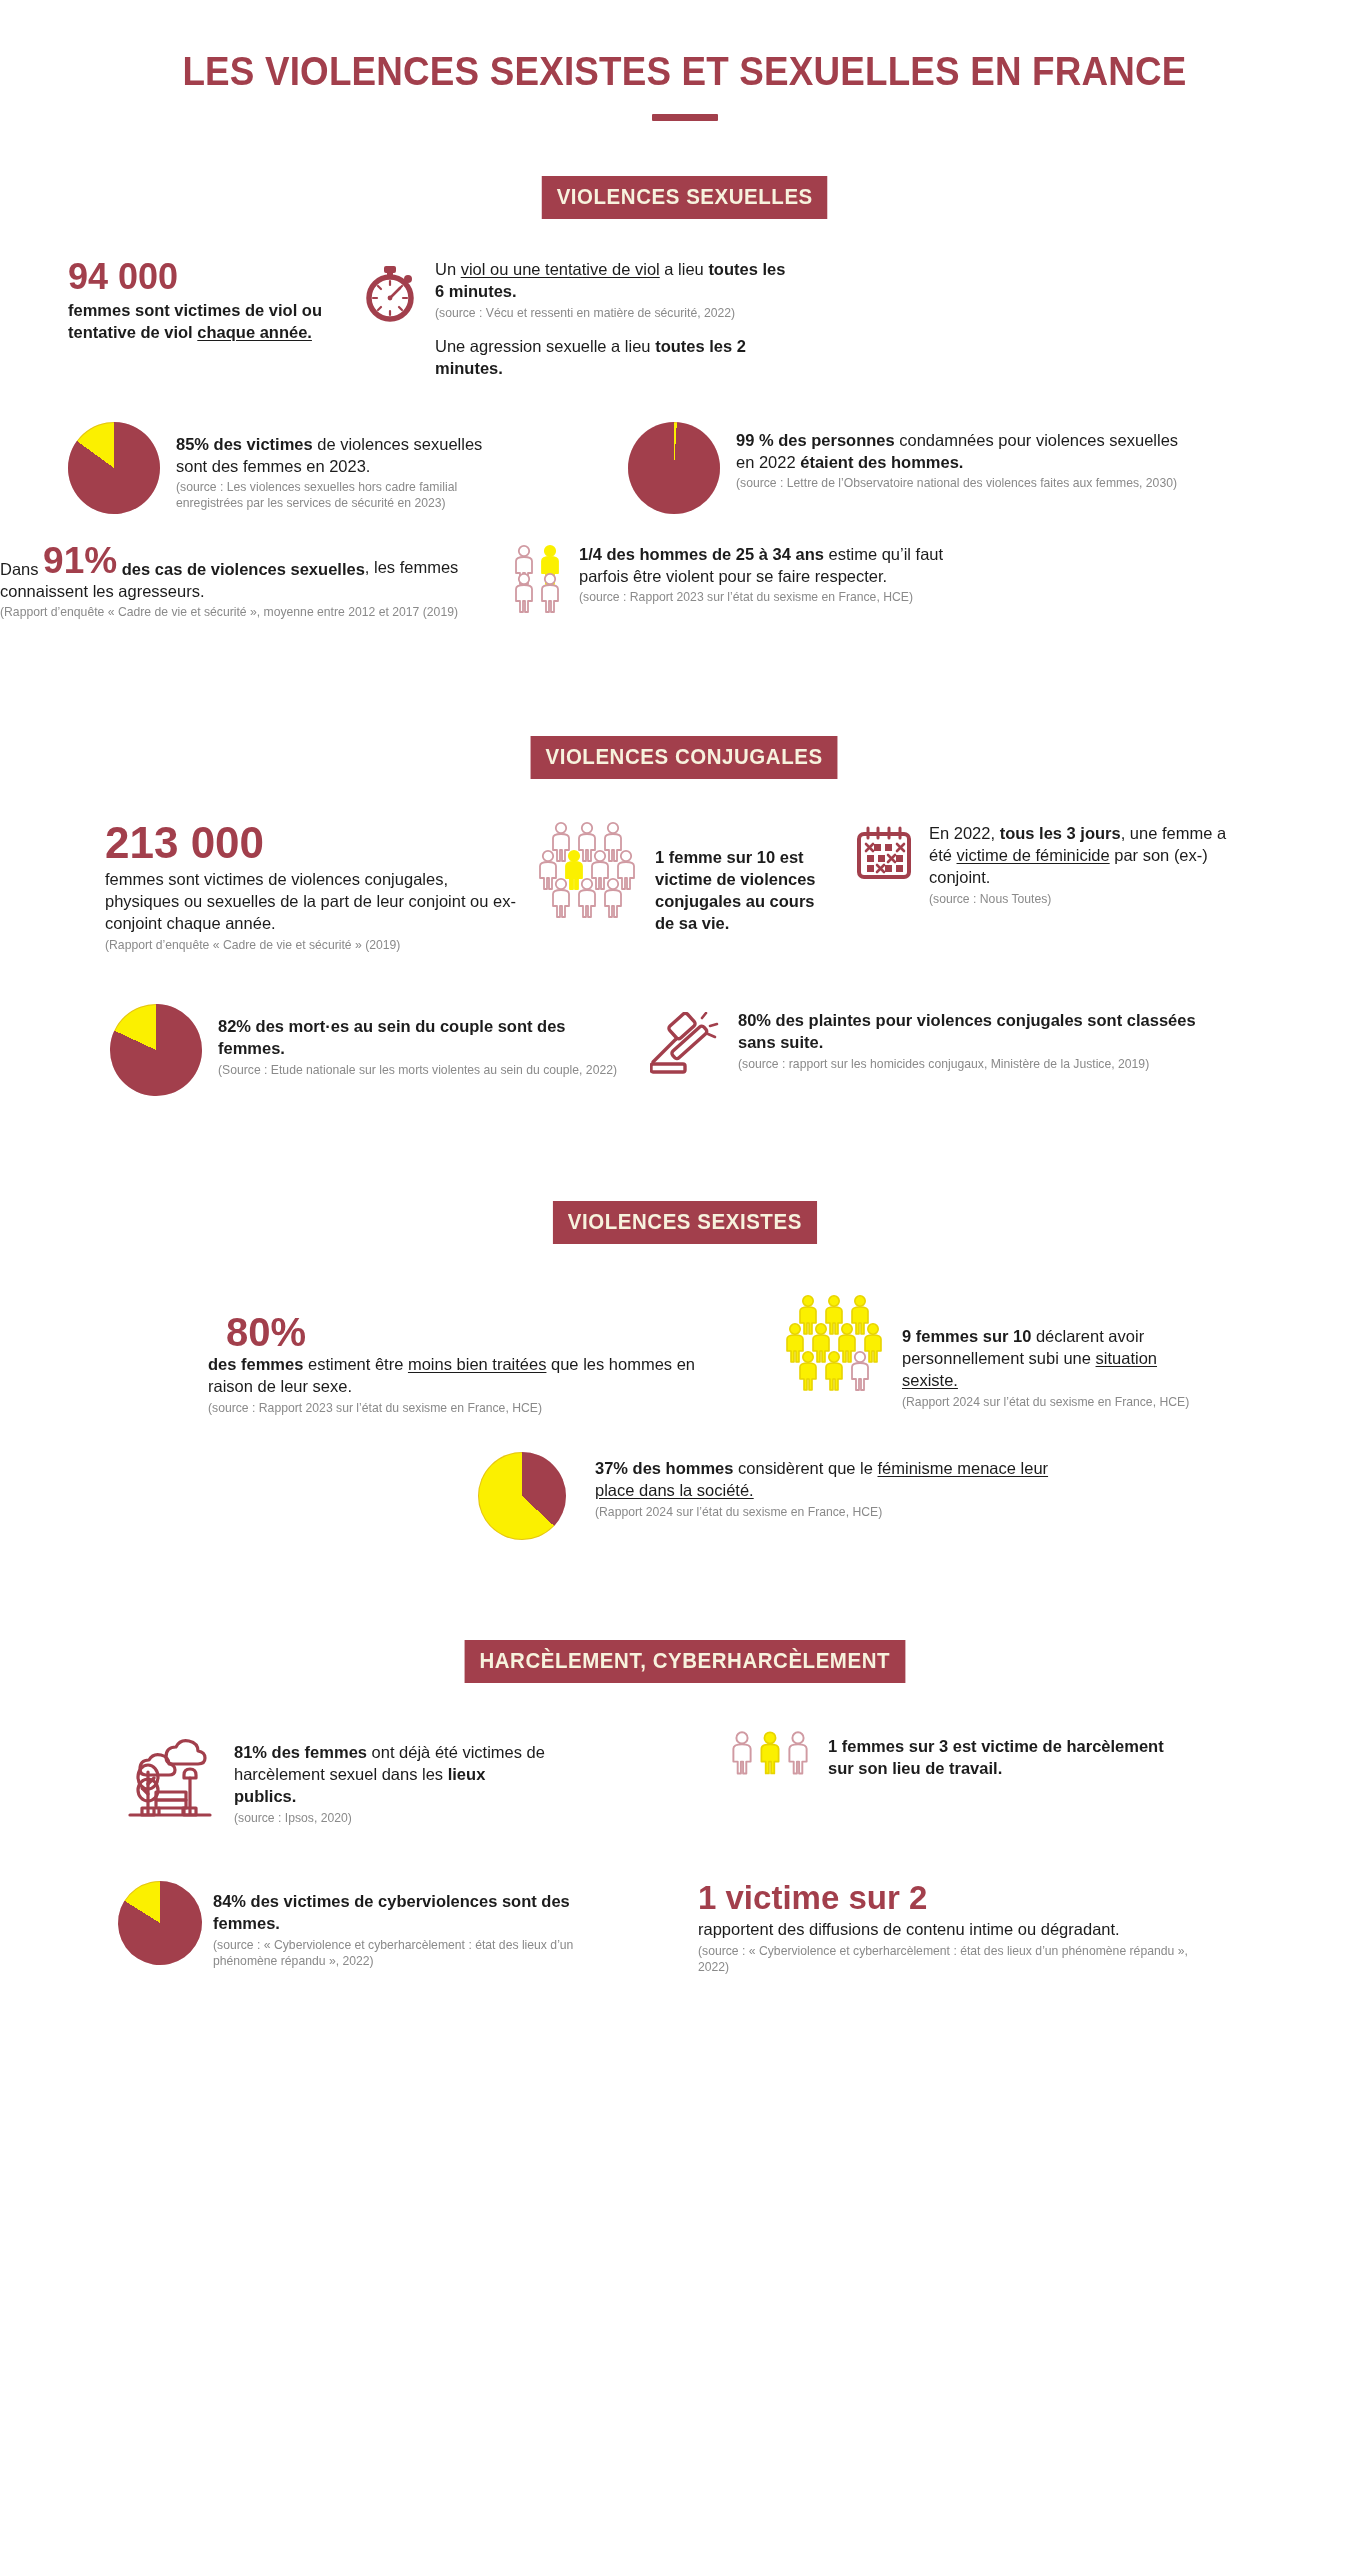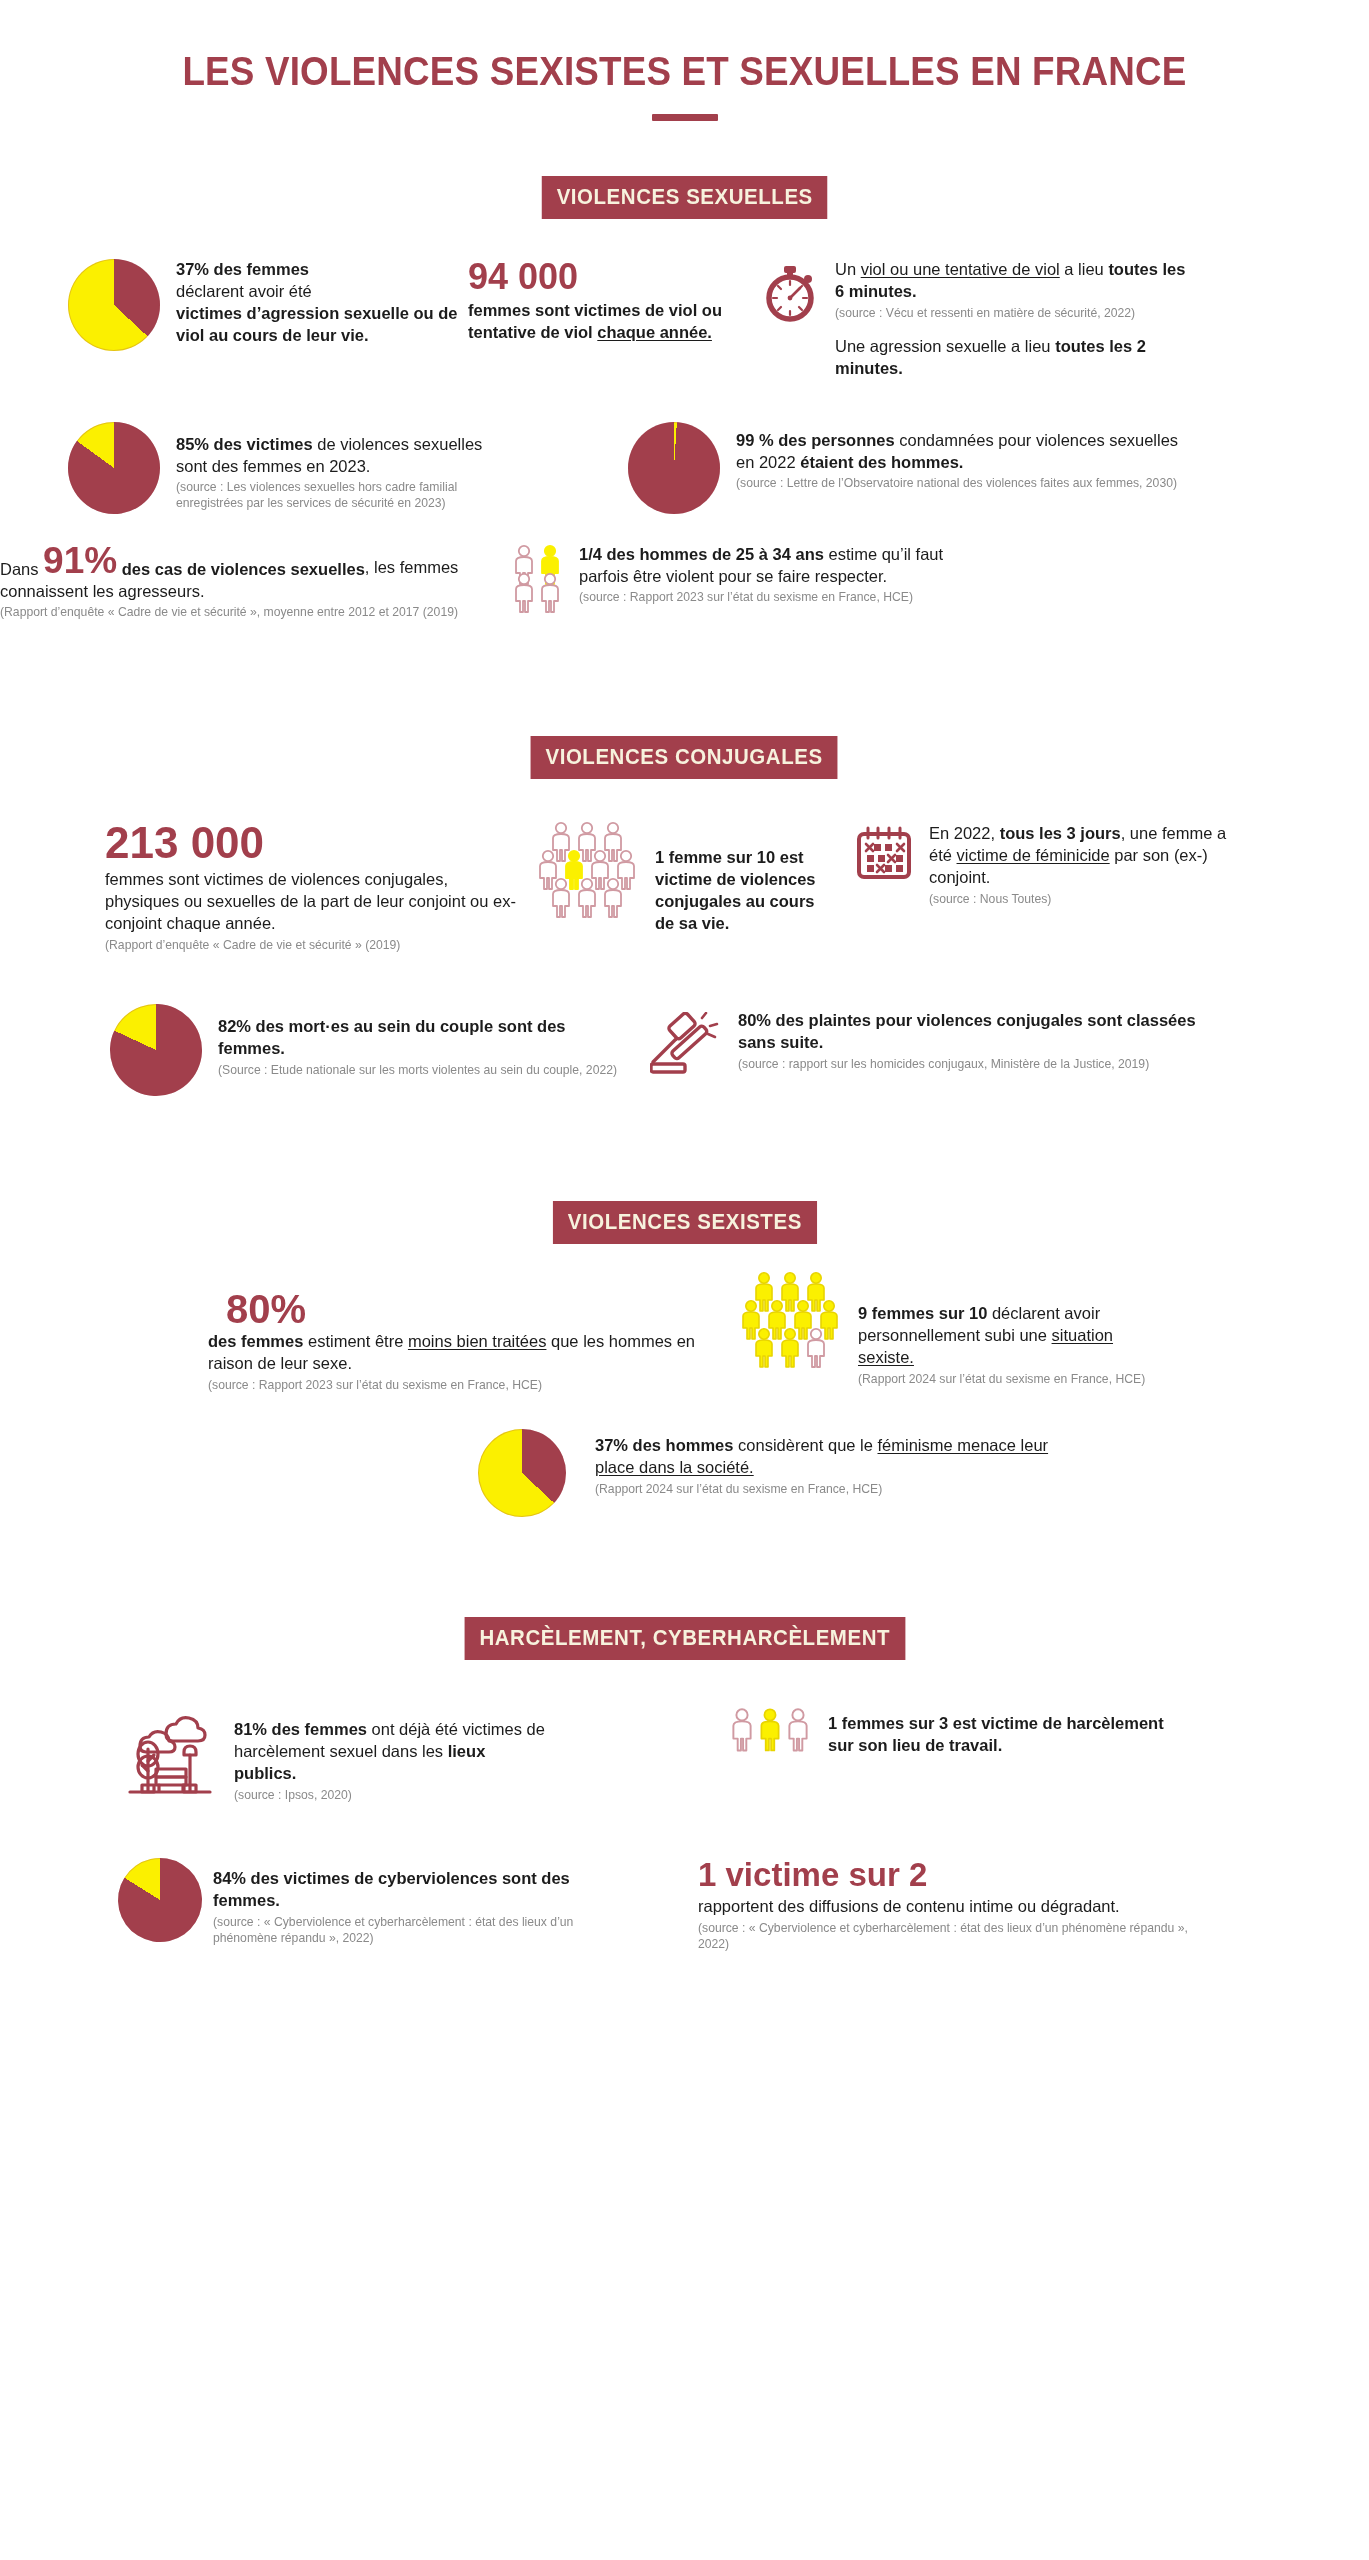--- a/index.html
+++ b/index.html
@@ -70,28 +70,20 @@
 
   <div class="title">LES VIOLENCES SEXISTES ET SEXUELLES EN FRANCE</div>
   <div class="title-rule"></div>
 
   <div class="banner-wrap" style="margin-top:55px;">
     <div class="banner">VIOLENCES SEXUELLES</div>
   </div>
 
   <div class="row" style="margin-top:40px;padding-left:68px;">
 
-    <div class="stat" style="width:400px;">
-      <div class="pie" style="width:92px;height:92px;background:conic-gradient(#a23f4c 0deg 133deg, #fbf000 133deg 360deg);"></div>
-      <div class="txt">
-        <b>37% des femmes</b><br>
-        <span>déclarent avoir été</span><br>
-        <b>victimes d’agression sexuelle ou de viol au cours de leur vie.</b>
-      </div>
-    </div>
 
     <div class="stat" style="width:275px;">
       <div class="txt">
         <div class="bigred" style="font-size:36px;line-height:1;margin-bottom:5px;">94 000</div>
         <b>femmes sont victimes de viol ou tentative de viol </b><b class="u">chaque année.</b>
       </div>
     </div>
 
     <div class="stat" style="width:430px;margin-left:20px;">
       <svg width="56" height="62" viewBox="0 0 56 62" style="flex:0 0 auto;margin-top:2px;">
@@ -311,21 +303,21 @@
         <b>80% des plaintes pour violences conjugales sont classées sans suite.</b>
         <span class="src">(source : rapport sur les homicides conjugaux, Ministère de la Justice, 2019)</span>
       </div>
     </div>
   </div>
 
   <div class="banner-wrap" style="margin-top:105px;">
     <div class="banner">VIOLENCES SEXISTES</div>
   </div>
 
-  <div class="row" style="margin-top:45px;padding-left:208px;">
+  <div class="row" style="margin-top:68px;padding-left:208px;gap:44px;">
     <div class="stat" style="width:520px;">
       <div class="txt">
         <div class="bigred" style="font-size:40px;line-height:1;margin-bottom:2px;padding-left:18px;">80%</div>
         <b>des femmes</b><span> estiment être </span><span class="u">moins bien traitées</span><span> que les hommes en raison de leur sexe.</span>
         <span class="src">(source : Rapport 2023 sur l’état du sexisme en France, HCE)</span>
       </div>
     </div>
 
     <div class="stat" style="width:420px;margin-left:10px;">
       <div class="ppl" style="margin-top:-18px;">

